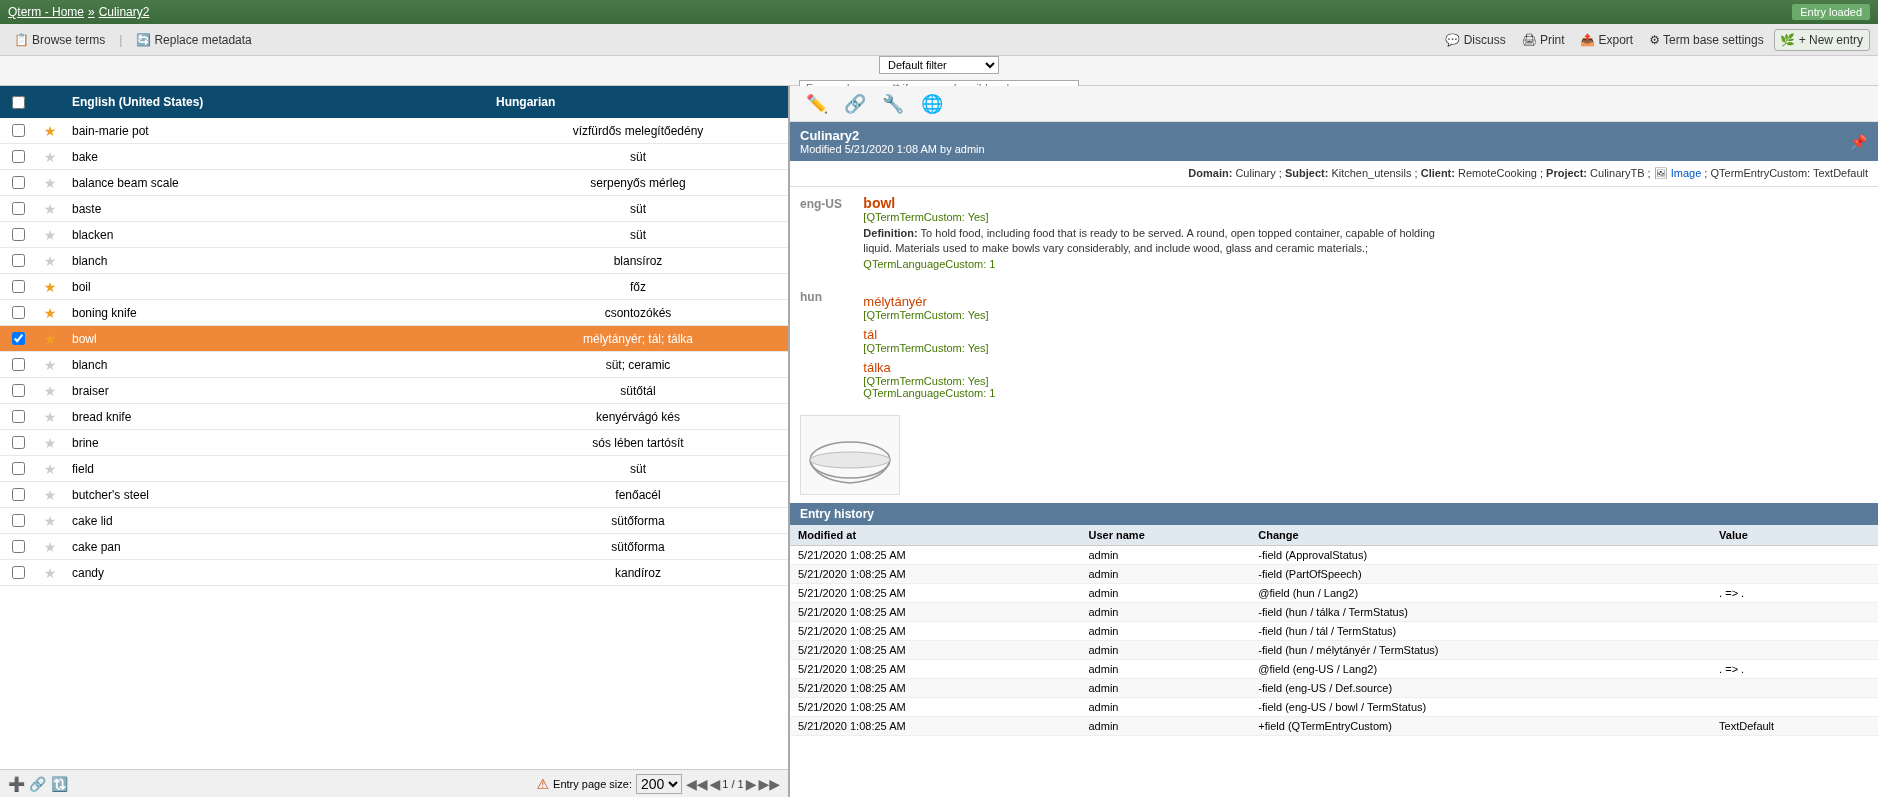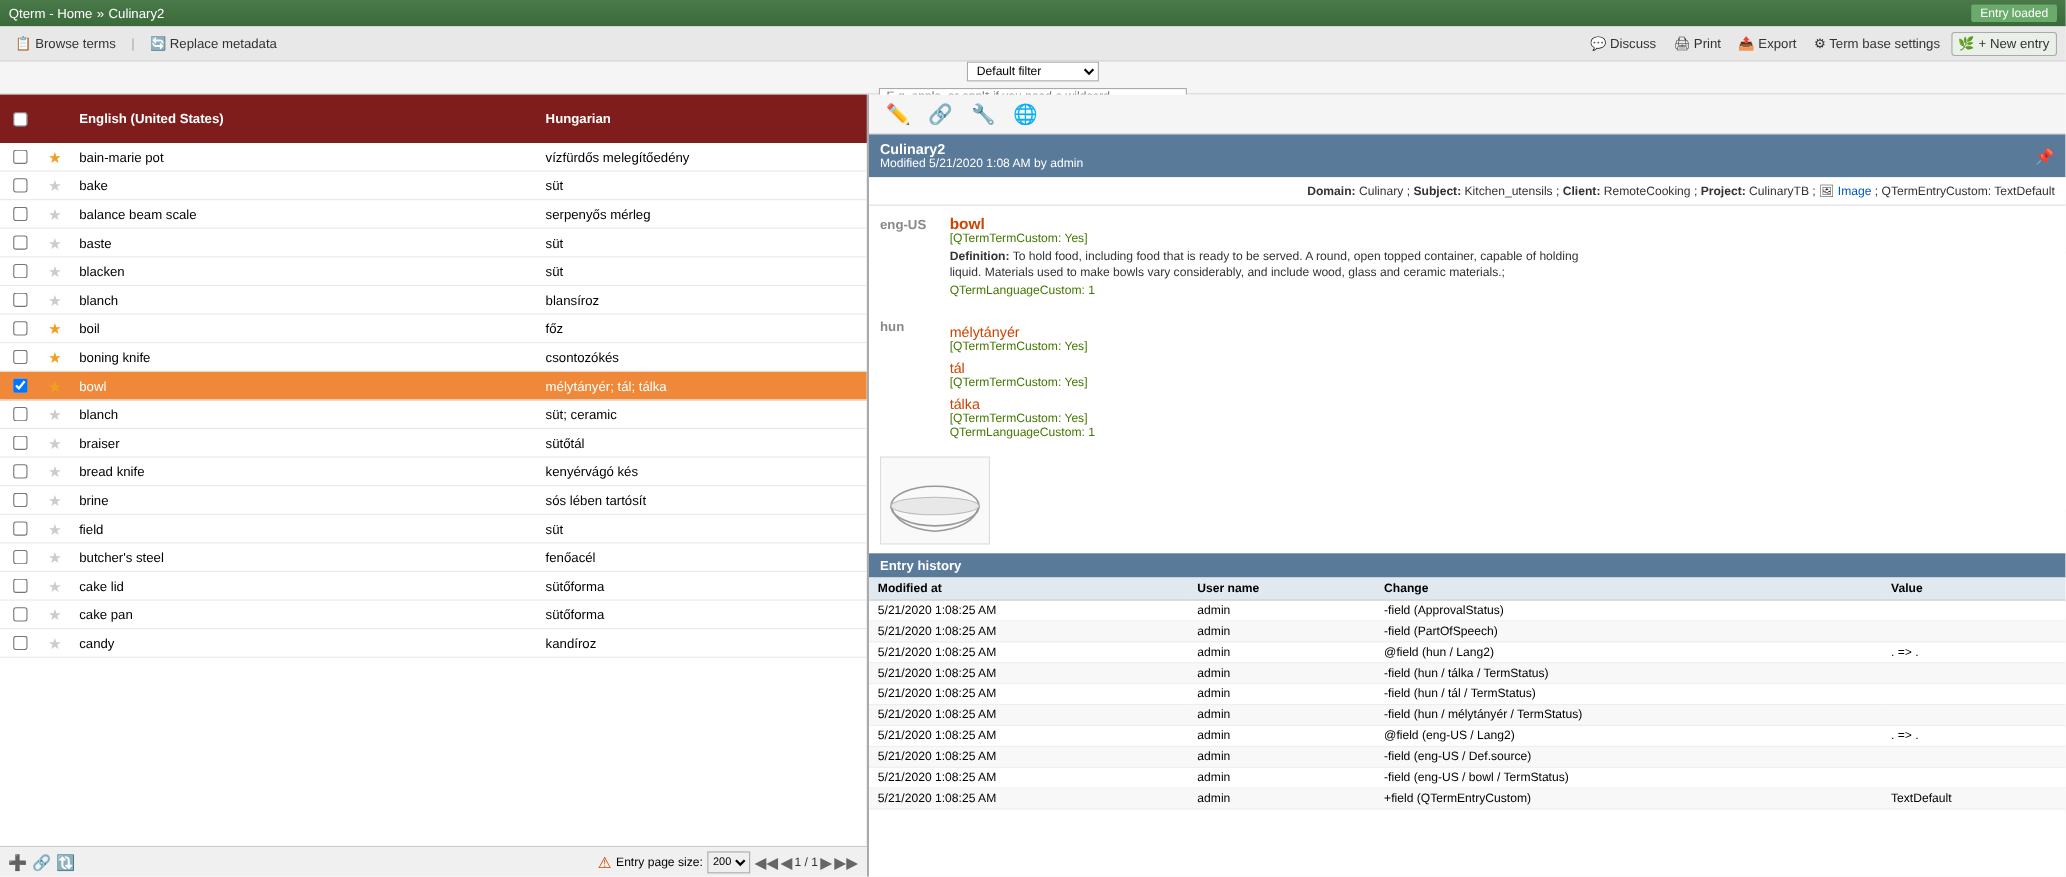--- a/index.html
+++ b/index.html
@@ -8,21 +8,21 @@
     
     .title-bar {
       background: linear-gradient(to bottom, #4a7a4a, #3a6a3a);
       color: #fff;
       height: 24px;
       display: flex;
       align-items: center;
       padding: 0 8px;
       justify-content: space-between;
     }
-    .title-bar-left { display: flex; align-items: center; gap: 4px; font-size: 12px; }
+    .title-bar-left { display: flex; align-items: center; gap: 4px; font-size: 12px; text-decoration: underline; }
     .title-bar-right { font-size: 11px; background: #6aaa6a; padding: 2px 8px; border-radius: 2px; }
 
     
     .toolbar {
       background: #e8e8e8;
       border-bottom: 1px solid #ccc;
       height: 32px;
       display: flex;
       align-items: center;
       padding: 0 8px;
@@ -74,42 +74,42 @@
     .left-panel {
       width: 790px;
       border-right: 2px solid #aaa;
       display: flex;
       flex-direction: column;
       background: white;
     }
 
     
     .table-header {
-      background: #7f1d1d;
+      background: #0c4a6e;
       color: white;
-      height: 44px;
+      height: 32px;
       display: flex;
       align-items: center;
     }
     .col-check { width: 36px; display: flex; align-items: center; justify-content: center; }
     .col-star { width: 28px; display: flex; align-items: center; justify-content: center; }
     .col-english { flex: 1; padding: 0 8px; font-weight: bold; font-size: 12px; }
     .col-hungarian { width: 300px; padding: 0 8px; font-weight: bold; font-size: 12px; }
 
     
     .table-body { flex: 1; overflow-y: auto; }
     .table-row {
       display: flex; align-items: center; height: 26px; border-bottom: 1px solid #e8e8e8;
     }
     .table-row.selected { background: #f0883a; color: white; }
     .row-check { width: 36px; display: flex; align-items: center; justify-content: center; }
     .row-star { width: 28px; display: flex; align-items: center; justify-content: center; color: #ccc; font-size: 14px; }
     .row-star.active { color: #f0a020; }
     .row-english { flex: 1; padding: 0 8px; font-size: 12px; }
-    .row-hungarian { width: 300px; padding: 0 8px; font-size: 12px; }
+    .row-hungarian { width: 300px; padding: 0 8px; font-size: 12px; text-align: center; }
 
     
     .table-footer {
       background: #f0f0f0; border-top: 1px solid #ccc; height: 28px;
       display: flex; align-items: center; padding: 0 8px; gap: 8px; justify-content: space-between;
     }
     .footer-left { display: flex; gap: 4px; }
     .footer-right { display: flex; align-items: center; gap: 4px; font-size: 11px; }
     .footer-icon { color: #888; font-size: 14px; cursor: pointer; }
 
@@ -176,21 +176,21 @@
     
     ::-webkit-scrollbar { width: 8px; height: 8px; }
     ::-webkit-scrollbar-track { background: #f0f0f0; }
     ::-webkit-scrollbar-thumb { background: #bbb; border-radius: 4px; }
 
     .page-nav { display: flex; align-items: center; gap: 2px; }
     .nav-btn { background: none; border: none; cursor: pointer; font-size: 14px; color: #666; }
     .page-info { font-size: 11px; color: #333; }
 
     .entry-page-size { display: flex; align-items: center; gap: 4px; }
-    .page-size-select { height: 20px; font-size: 10px; border: 1px solid #aaa; text-align: center; }
+    .page-size-select { height: 20px; font-size: 14px; border: 1px solid #aaa; }
 
     .warn-icon { color: #cc4400; font-size: 14px; }
   </style>
 </head>
 <body>
 
 <div class="title-bar">
   <div class="title-bar-left">
     <span>Qterm - Home</span>
     <span>»</span>

